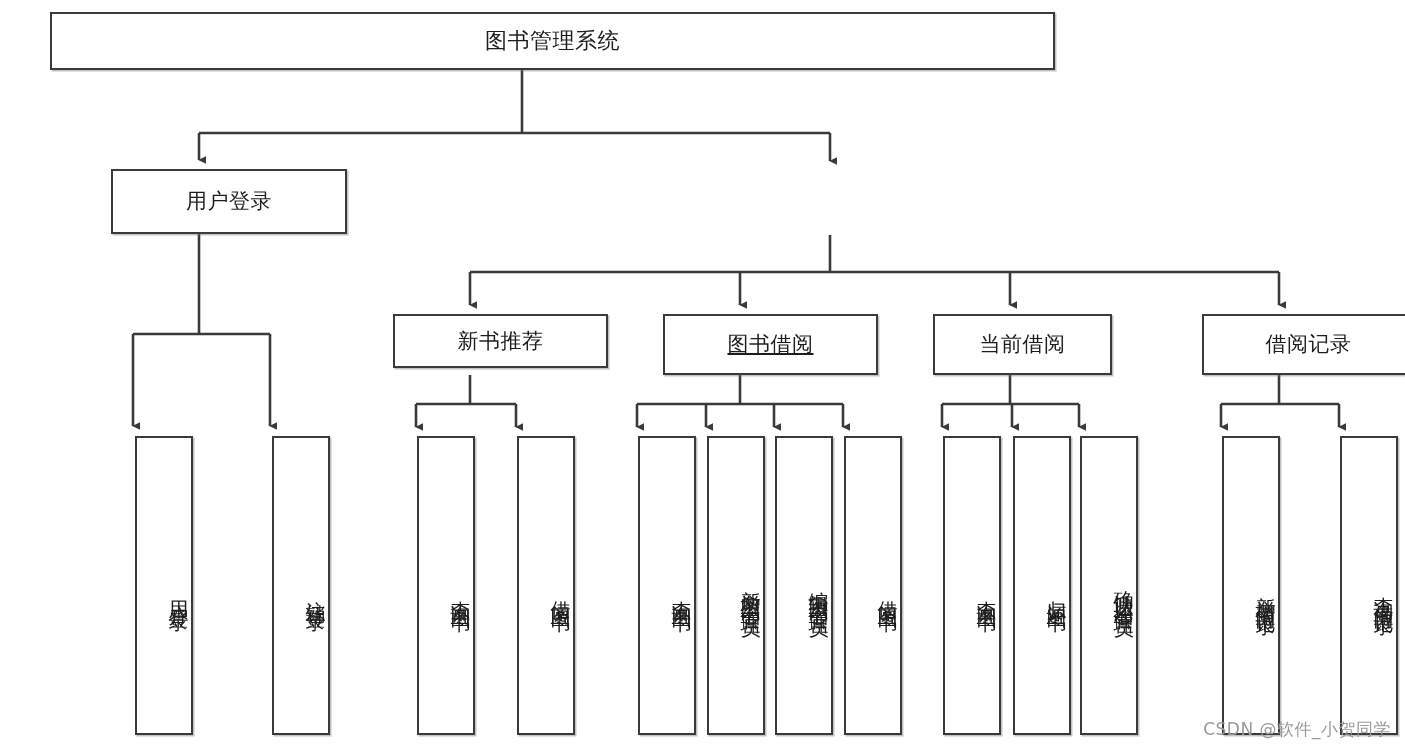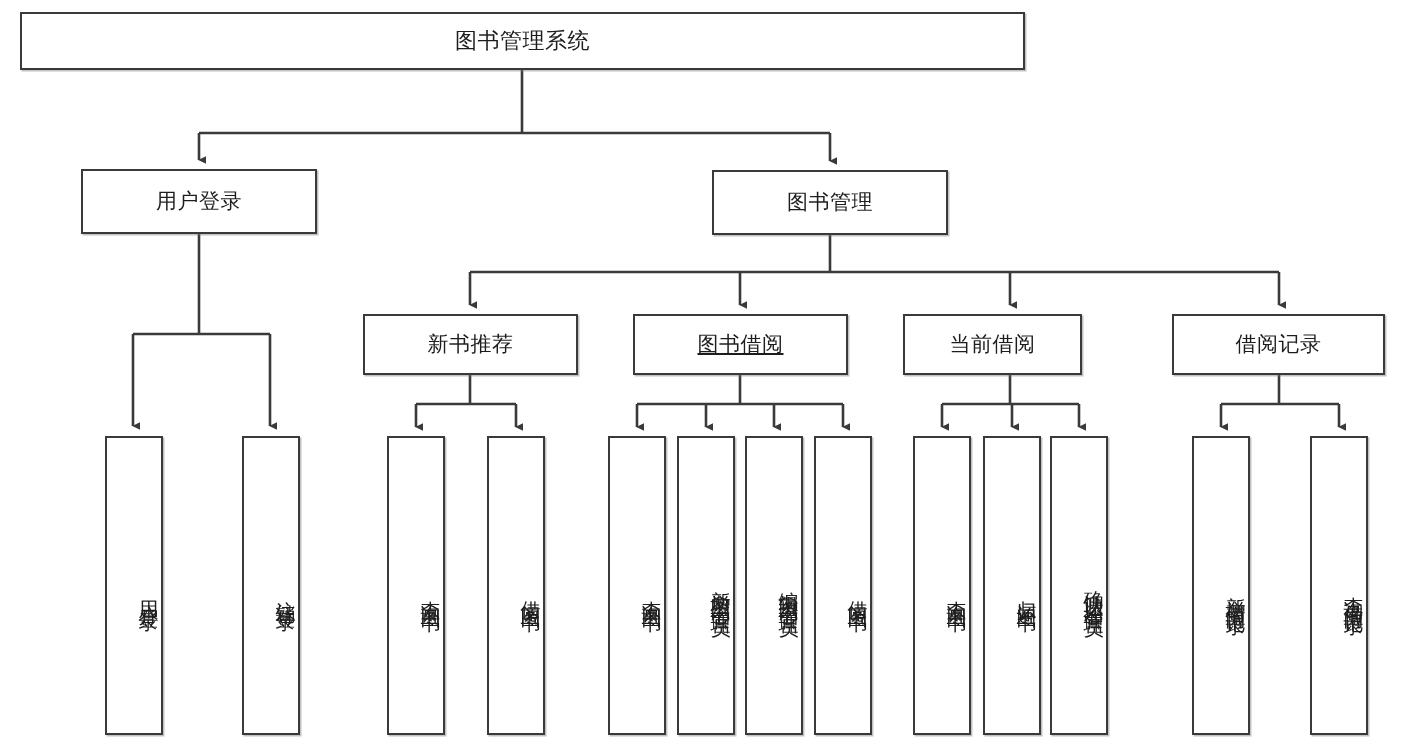--- a/index.html
+++ b/index.html
@@ -31,20 +31,21 @@
     box-sizing: border-box;
     border: 2.5px solid #3a3a3a;
     background: #ffffff;
     display: flex;
     align-items: center;
     justify-content: center;
     color: #1d1d1d;
     line-height: 1.28;
     text-align: center;
     box-shadow: 1.5px 1.5px 0 0 rgba(120,120,120,0.45);
+    margin-left: 30px;
   }
   .node-h {
     font-size: 21px;
     letter-spacing: 0.5px;
     padding: 0 4px;
   }
   .node.root {
     font-size: 22px;
   }
   .node.leaf {
@@ -128,25 +129,22 @@
     </g>
   </svg>
 
   <div class="node node-h root" style="left:20px; top:12px; width:1005px; height:58px;">
     <span>图书管理系统</span>
   </div>
 
   <div class="node node-h" style="left:81px; top:169px; width:236px; height:65px;">
     <span>用户登录</span>
   </div>
-  <div class="node node-h" style="left:712px; top:170px; width:236px; height:65px;">
-    <span>图书管理</span>
-  </div>
-
-  <div class="node node-h" style="left:363px; top:314px; width:215px; height:61px;justify-content:center;">
+
+  <div class="node node-h" style="left:363px; top:314px; width:215px; height:54px;justify-content:center;">
     <span>新书推荐</span>
   </div>
   <div class="node node-h" style="left:633px; top:314px; width:215px; height:61px;text-decoration:underline;">
     <span>图书借阅</span>
   </div>
   <div class="node node-h" style="left:903px; top:314px; width:179px; height:61px;">
     <span>当前借阅</span>
   </div>
   <div class="node node-h" style="left:1172px; top:314px; width:213px; height:61px;">
     <span>借阅记录</span>
@@ -189,14 +187,15 @@
     <span class="vtext">确认归还（管理员）</span>
   </div>
 
   <div class="node leaf" style="left:1192px; top:436px; width:58px; height:299px;">
     <span class="vtext">新增借阅记录</span>
   </div>
   <div class="node leaf" style="left:1310px; top:436px; width:58px; height:299px;">
     <span class="vtext">查询借阅记录</span>
   </div>
 
+  <div class="watermark">CSDN @软件_小贺同学</div>
 
 </div>
 
 </body></html>

